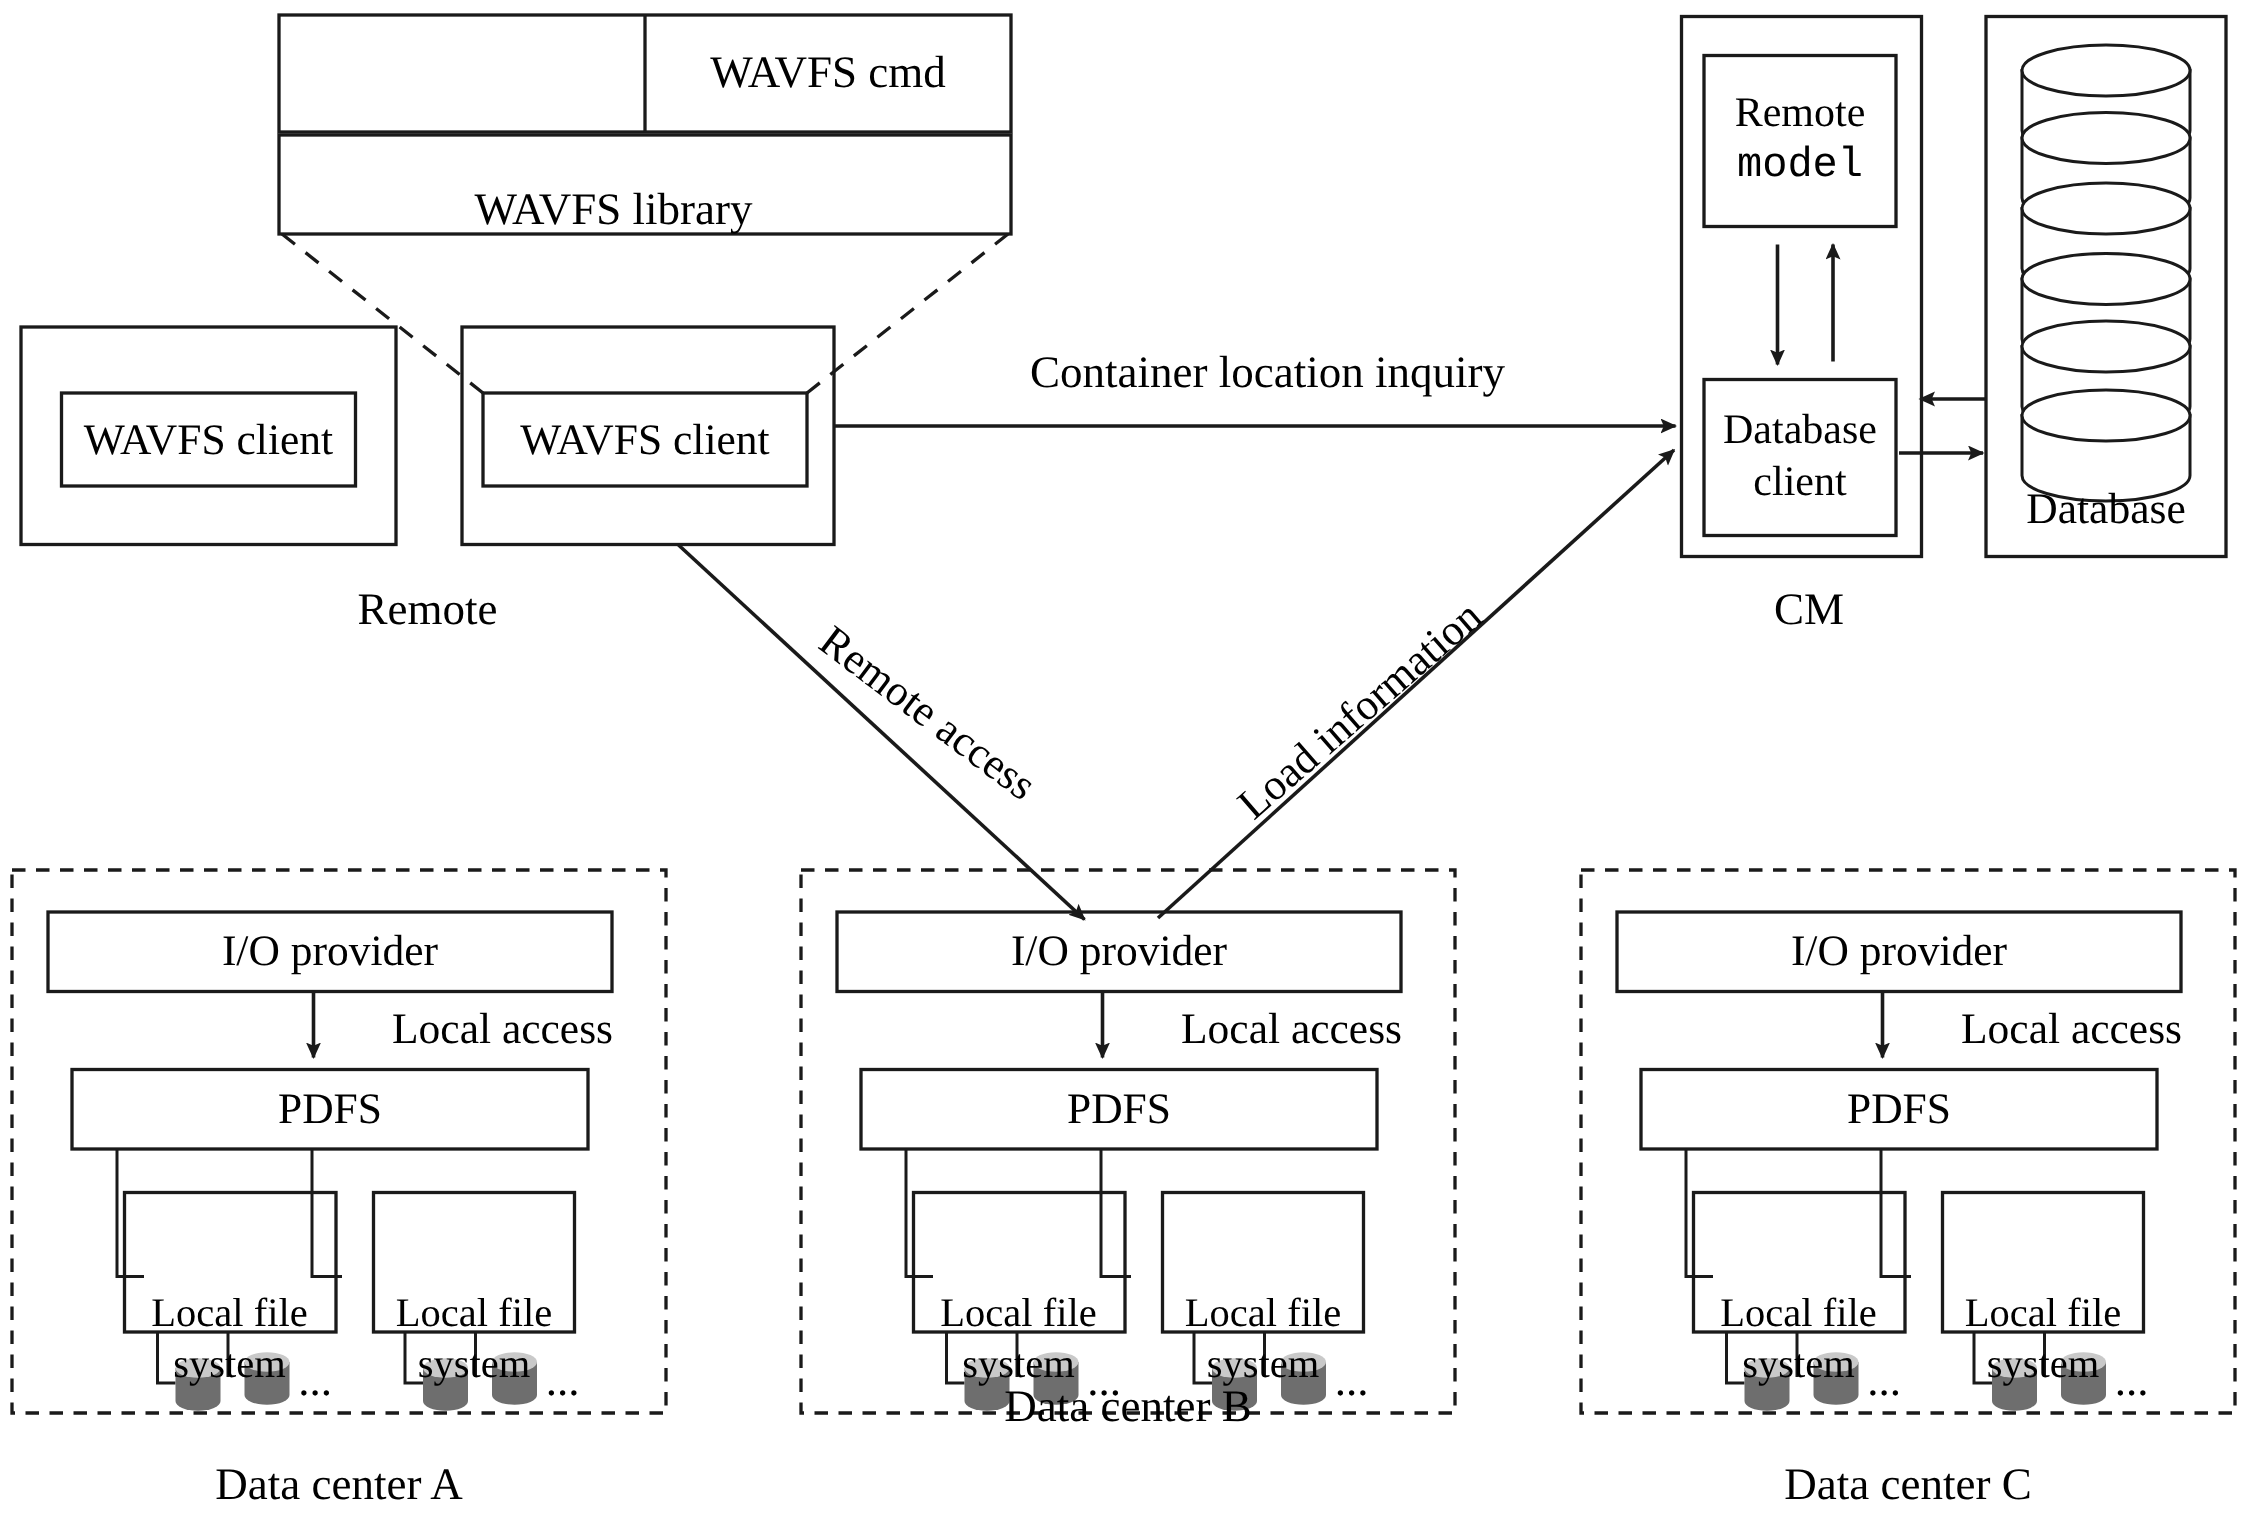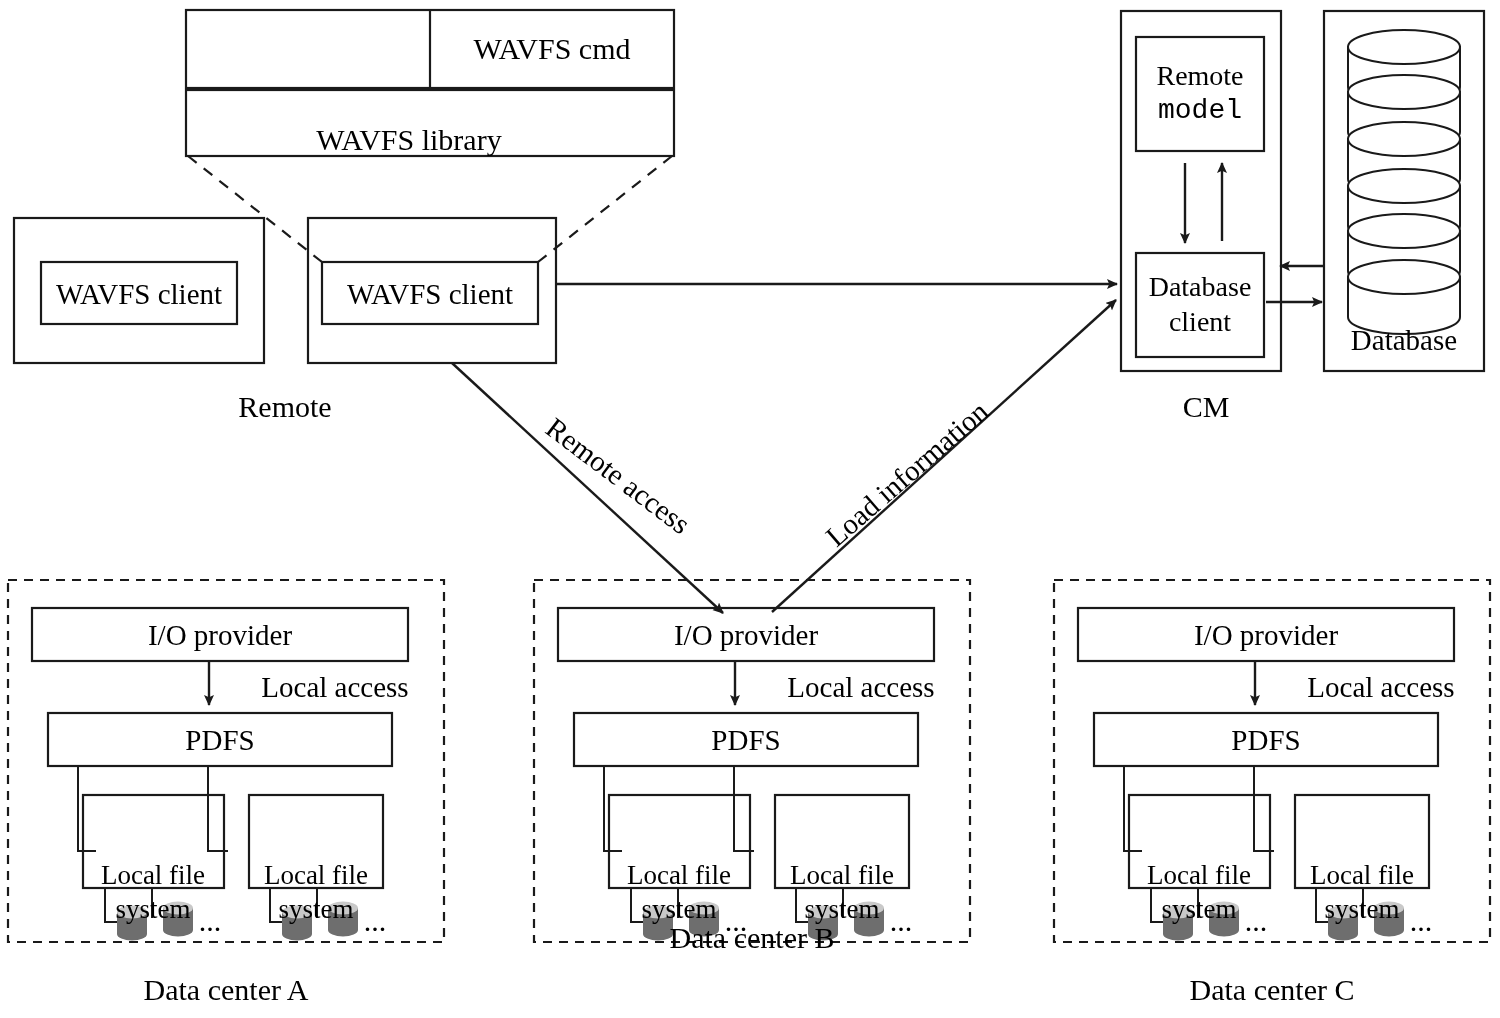--- a/index.html
+++ b/index.html
@@ -244,20 +244,21 @@
   <div class="lbl ctr t30" style="left:285px; top:407px;">Remote</div>
 
   <div class="lbl ctr t28" style="left:1200px; top:76px;">Remote</div>
   <div class="lbl ctr t28" style="left:1200px; top:111px;font-family:Liberation Mono, monospace;">model</div>
   <div class="lbl ctr t28" style="left:1200px; top:287px;">Database</div>
   <div class="lbl ctr t28" style="left:1200px; top:322px;">client</div>
   <div class="lbl ctr t30" style="left:1206px; top:407px;">CM</div>
 
   <div class="lbl ctr t29" style="left:1404px; top:340px;">Database</div>
 
+  <div class="lbl ctr t30" style="left:845px; top:249px;">Container location inquiry</div>
   <div class="lbl rot-r t29" style="left:618px; top:476px;">Remote access</div>
   <div class="lbl rot-l t29" style="left:907px; top:474px;">Load information</div>
 
   <div class="lbl ctr t29" style="left:220px; top:635px;">I/O provider</div>
   <div class="lbl ctr t29" style="left:335px; top:687px;">Local access</div>
   <div class="lbl ctr t29" style="left:220px; top:740px;">PDFS</div>
   <div class="lbl ctr t27" style="left:153px; top:828px;">Local file</div>
   <div class="lbl ctr t27" style="left:153px; top:862px;">system</div>
   <div class="lbl ctr t27" style="left:316px; top:828px;">Local file</div>
   <div class="lbl ctr t27" style="left:316px; top:862px;">system</div>

